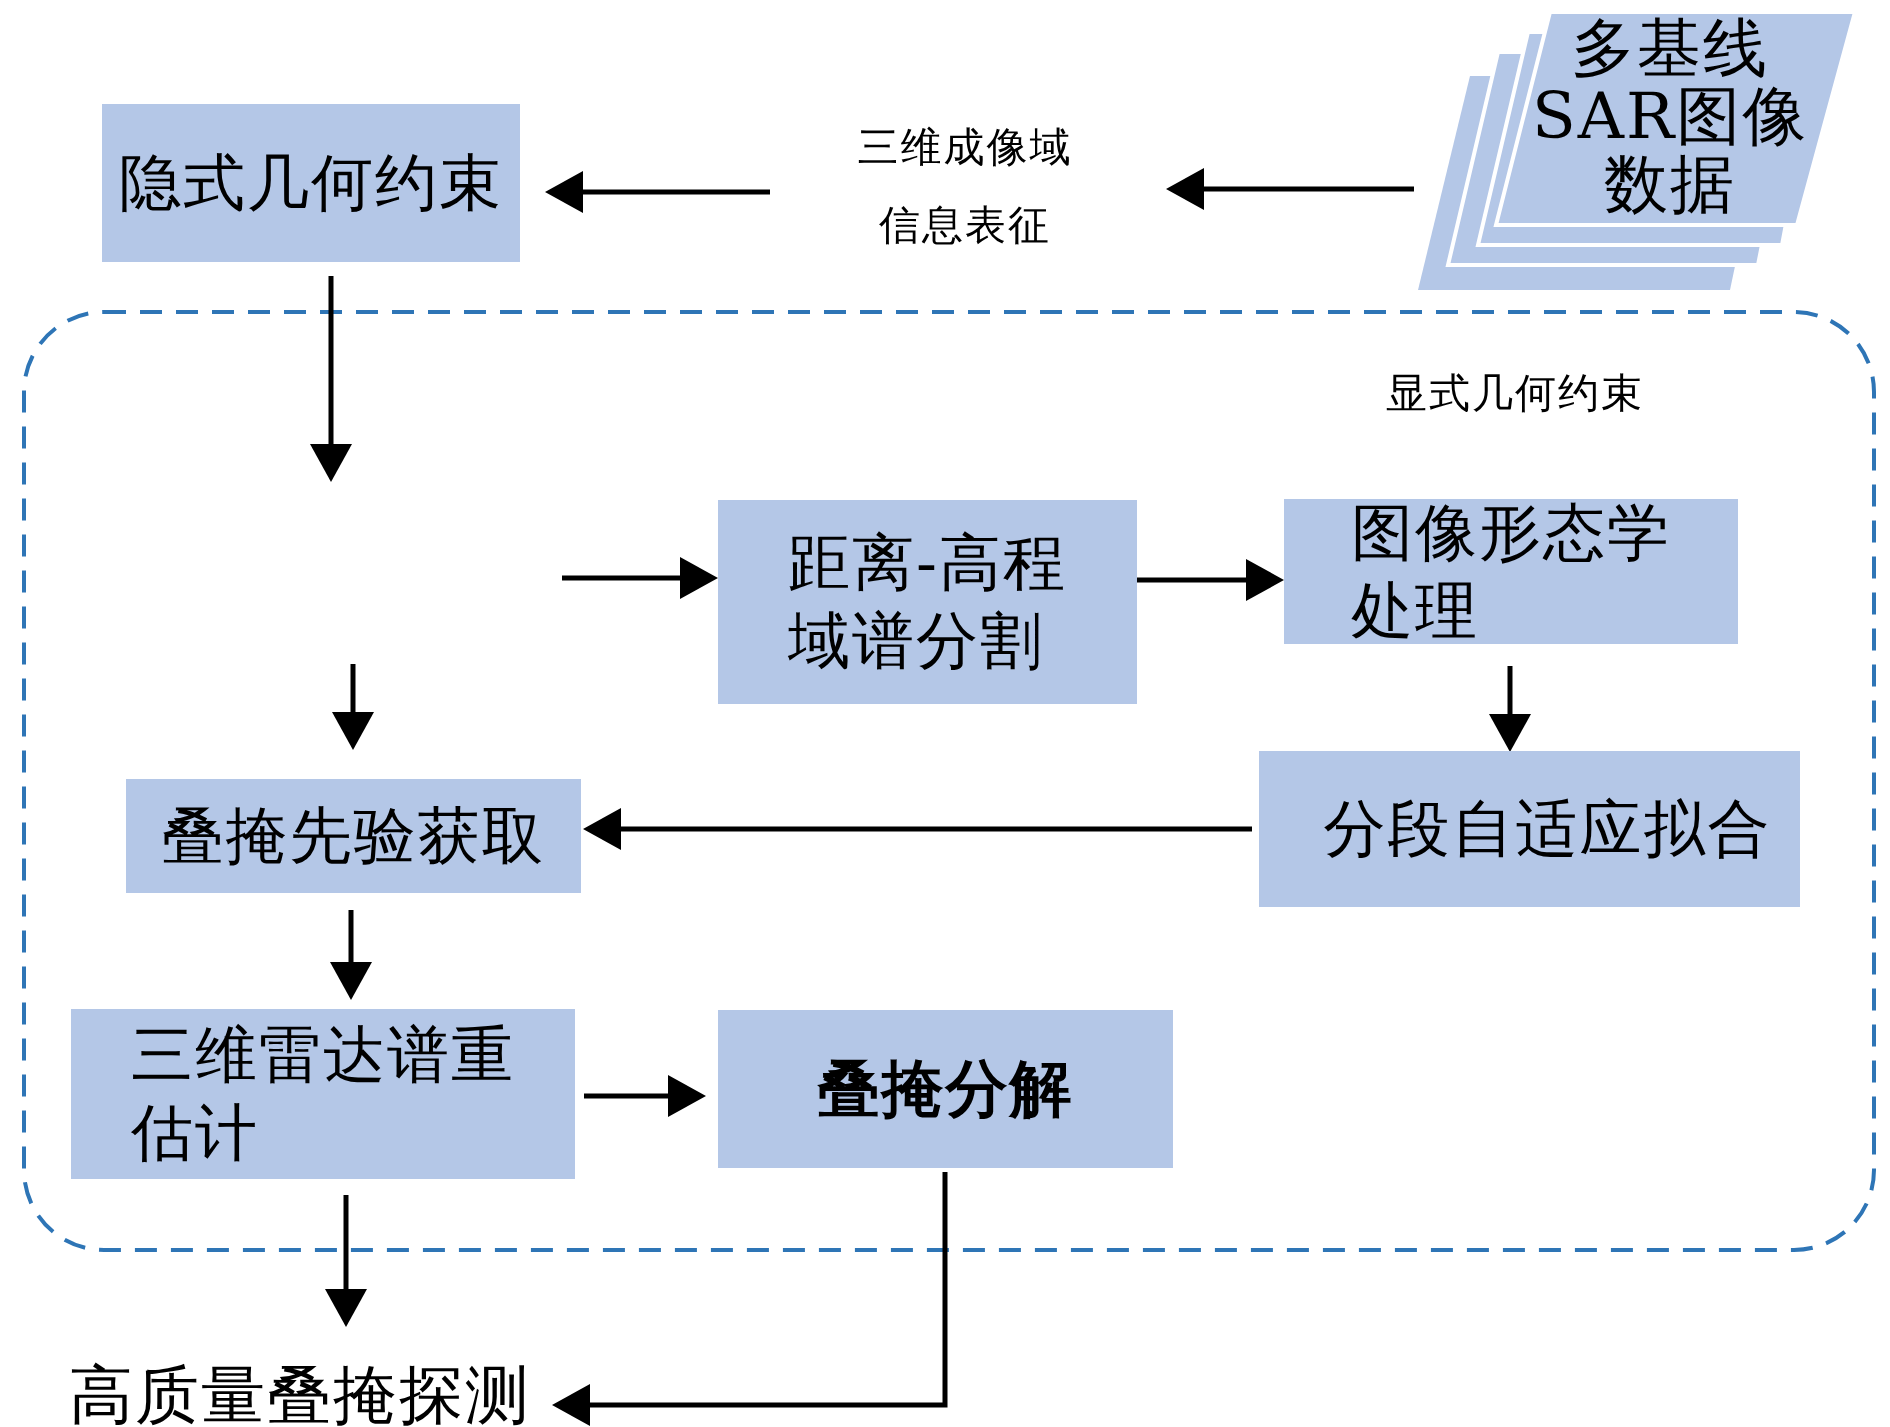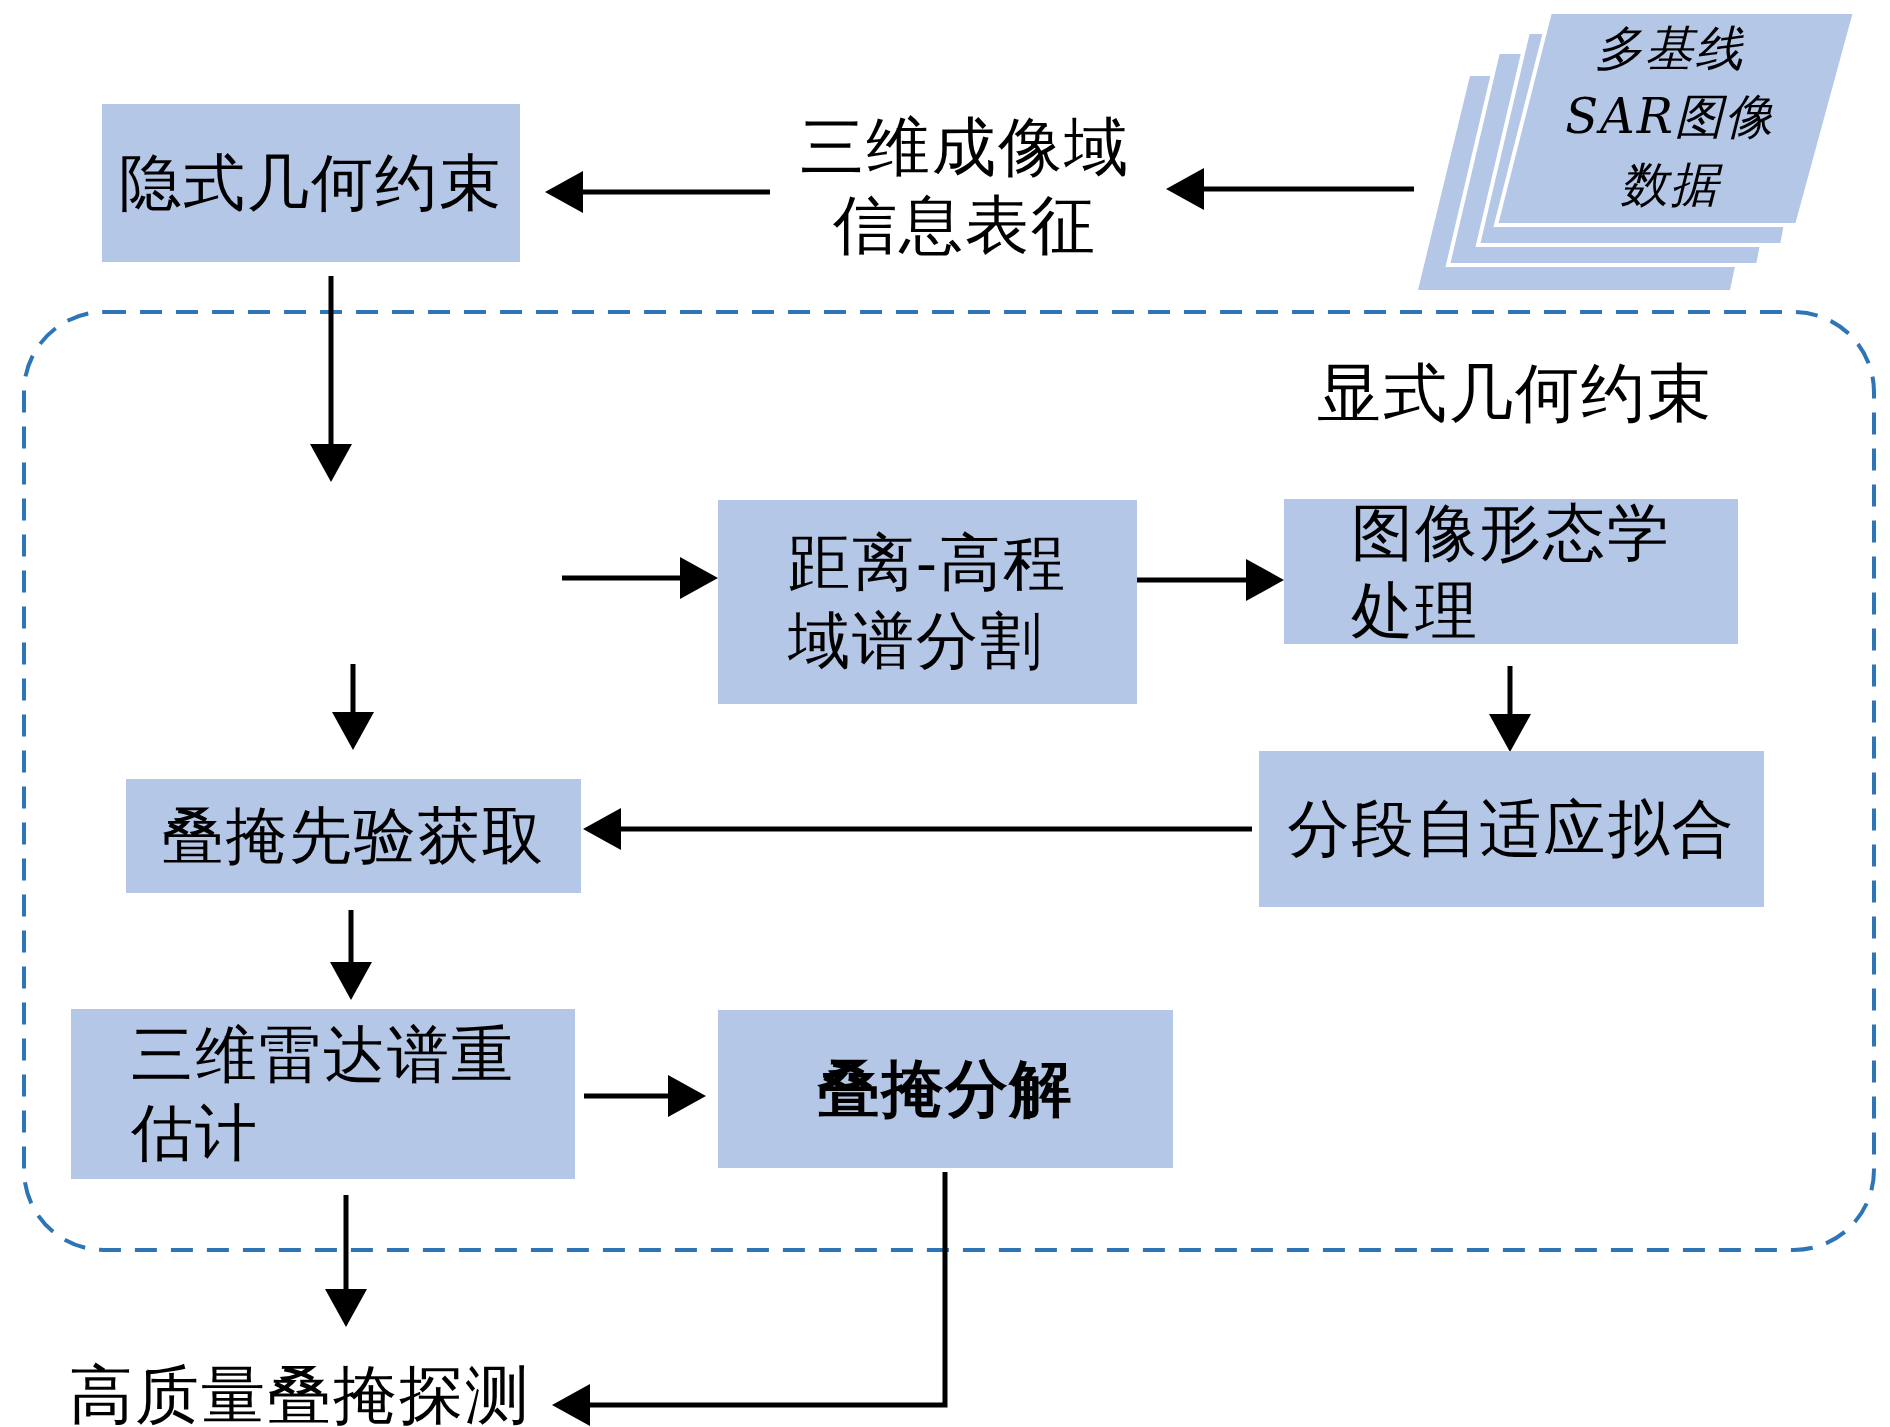--- a/index.html
+++ b/index.html
@@ -1,20 +1,20 @@
 <!DOCTYPE html>
 <html><head>
 <meta charset="utf-8">
 <style>
   html,body{margin:0;padding:0;background:#ffffff;}
   #canvas{position:relative;width:1890px;height:1427px;overflow:hidden;background:#fff;
     font-family:"DejaVu Serif","Liberation Serif",serif;color:#000;}
   .box{position:absolute;background:#b4c7e7;display:flex;align-items:center;justify-content:center;
     text-align:left;font-size:62px;line-height:78px;letter-spacing:2px;}
-  .label{position:absolute;text-align:center;font-size:64px;line-height:78px;letter-spacing:2px;}
+  .label{position:absolute;text-align:center;font-size:41px;line-height:78px;letter-spacing:2px;}
   svg{position:absolute;left:0;top:0;}
 </style>
 </head>
 <body>
 
 <div id="canvas">
 
   <svg width="1890" height="1427">
     <defs>
       <marker id="ah" markerWidth="10" markerHeight="10" refX="9" refY="5" orient="auto" markerUnits="userSpaceOnUse" viewBox="0 0 10 10">
@@ -86,21 +86,21 @@
 
     <g>
       <polygon points="1470,76 1775,76 1730,290 1418,290" fill="#b4c7e7"></polygon>
       <polygon points="1478,84 1766,84 1723,282 1426,282" fill="#fff" opacity="0"></polygon>
       <polygon points="1498,52 1800,52 1758,265 1448,265" fill="#b4c7e7" stroke="#fff" stroke-width="4"></polygon>
       <polygon points="1528,32 1822,32 1782,245 1478,245" fill="#b4c7e7" stroke="#fff" stroke-width="4"></polygon>
       <polygon points="1550,12 1855,12 1797,225 1496,225" fill="#b4c7e7" stroke="#fff" stroke-width="4"></polygon>
     </g>
   </svg>
 
-  <div class="label" style="left:1520px;top:14px;width:300px;font-size:48px;line-height:68px;font-style:italic;">
+  <div class="label" style="left:1520px;top:14px;width:300px;font-size:64px;line-height:68px;">
     <div>多基线</div>
     <div>SAR图像</div>
     <div>数据</div>
   </div>
 
   <div class="label" style="left:780px;top:108px;width:370px;">
     <div>三维成像域</div>
     <div>信息表征</div>
   </div>
 
@@ -118,21 +118,21 @@
     </div>
   </div>
 
   <div class="box" style="left:1284px;top:499px;width:454px;height:145px;">
     <div>
       <div>图像形态学</div>
       <div>处理</div>
     </div>
   </div>
 
-  <div class="box" style="left:1259px;top:751px;width:505px;height:156px;">
+  <div class="box" style="left:1259px;top:751px;width:505px;height:156px;padding-left:36px;">
     <span>分段自适应拟合</span>
   </div>
 
   <div class="box" style="left:126px;top:779px;width:455px;height:114px;">
     <span>叠掩先验获取</span>
   </div>
 
   <div class="box" style="left:71px;top:1009px;width:504px;height:170px;">
     <div>
       <div>三维雷达谱重</div>

